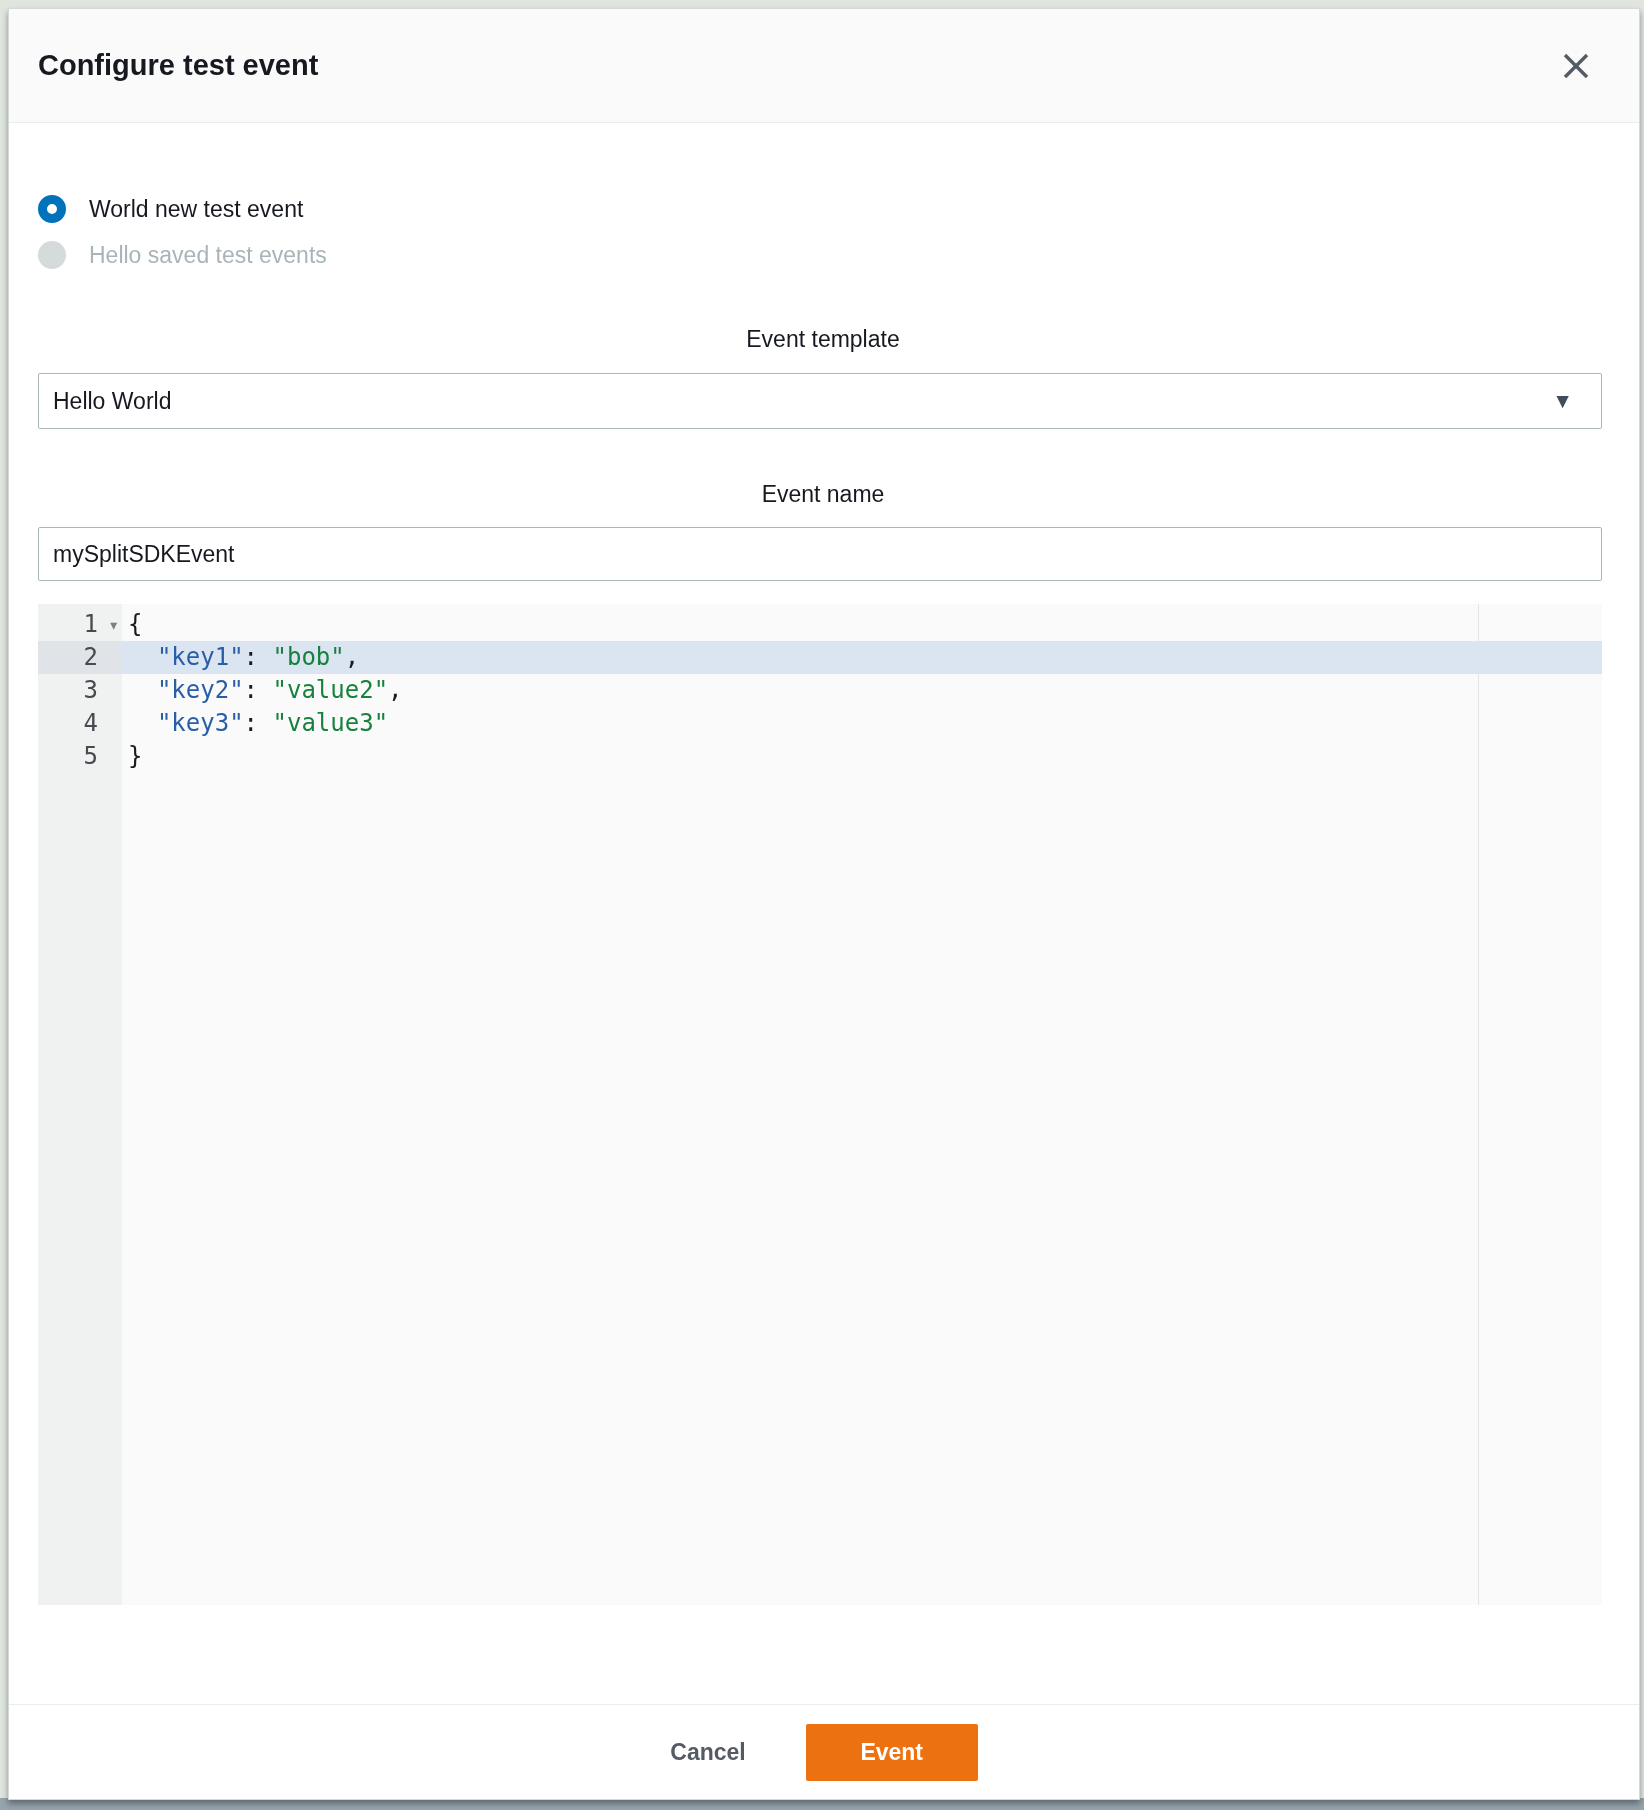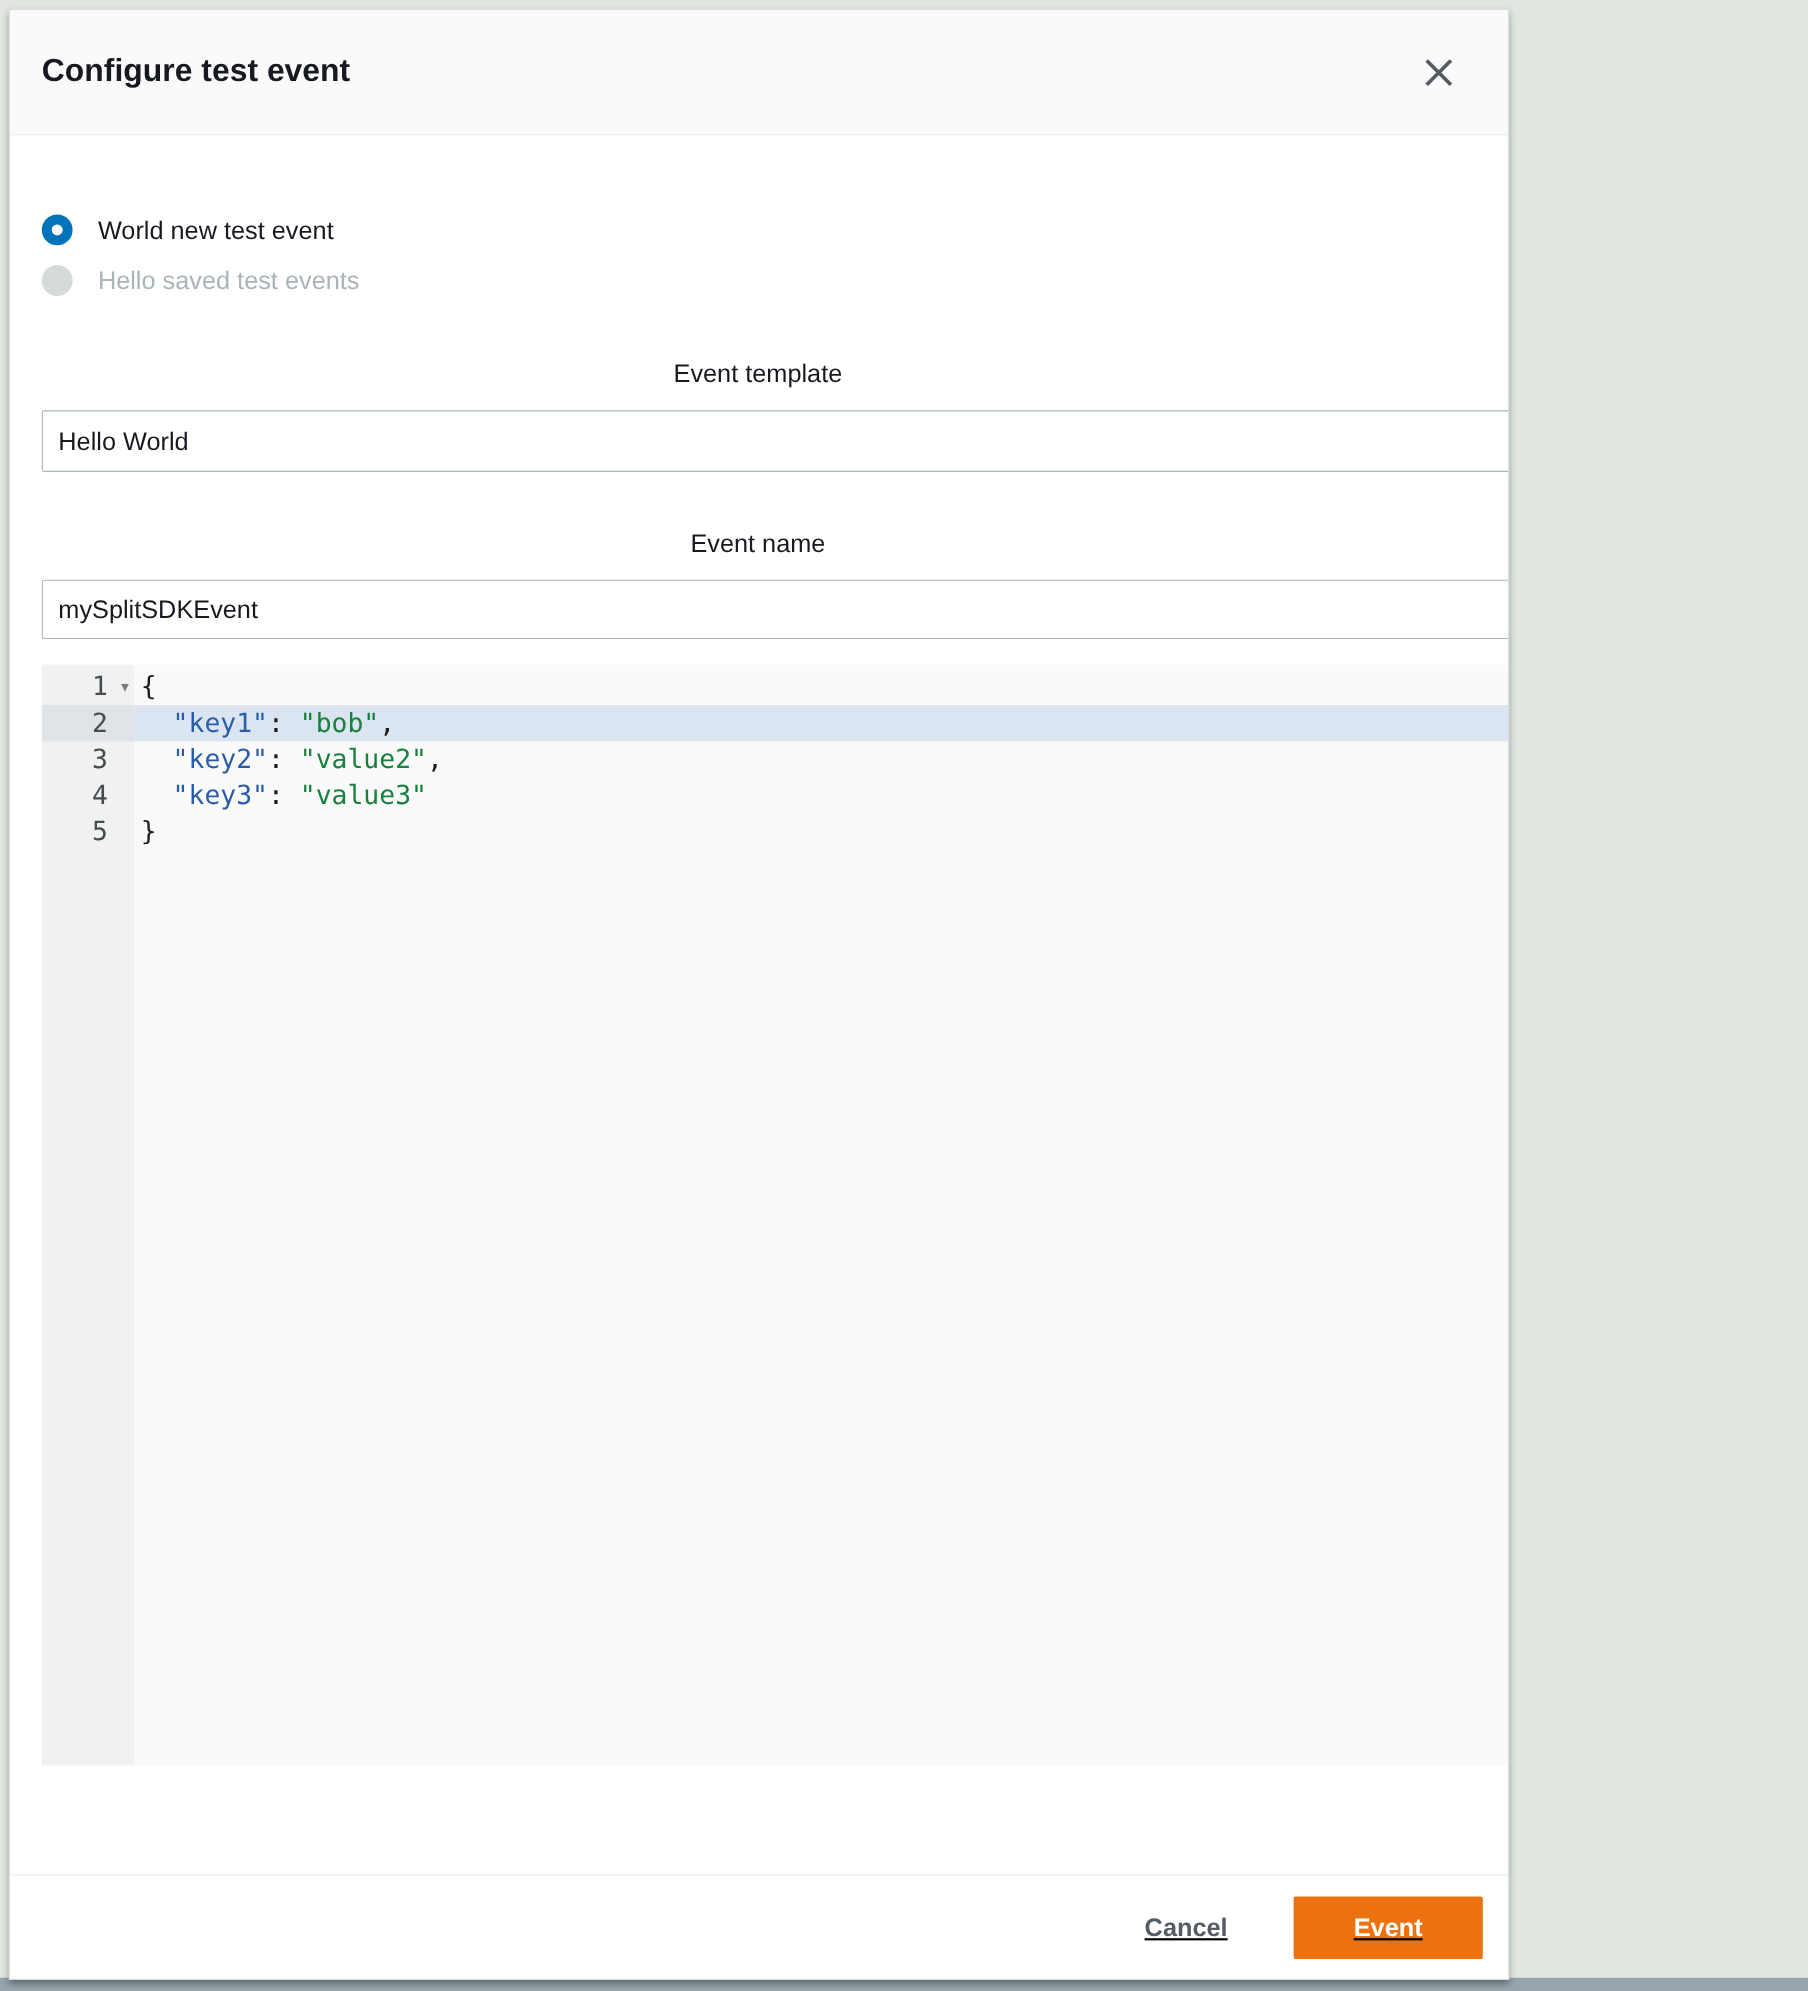--- a/index.html
+++ b/index.html
@@ -1,21 +1,21 @@
 <!DOCTYPE html>
 <html style="--accent-orange: #ec7211; --radio-blue: #0073bb; --json-key: #2a5da8; --json-string: #17813d; --active-line-bg: #dbe5f1; --active-gutter-bg: #e0e3e7; --header-bg: #fafafa; --editor-bg: #fafafa; --gutter-bg: #f0f1f1; --divider: #eaeded; --input-border: #aab7b8; --text-primary: #16191f; --text-secondary: #545b64; --disabled-radio: #d5dbdb; --disabled-text: #a9b4b8; --caret-color: #414d5c; --page-top-strip: #e0e6de; --page-bottom-strip: #98a4ab;"><head>
 <meta charset="utf-8">
 <style>
   html, body { margin:0; padding:0; width:1644px; height:1810px; overflow:hidden;
     font-family:"Liberation Sans", sans-serif; }
   .page { position:relative; width:1644px; height:1810px; background:var(--page-top-strip,#e0e6de); }
   .page-bottom { position:absolute; left:0; bottom:0; width:100%; height:12px;
     background:var(--page-bottom-strip,#98a4ab); }
 
-  .modal { position:absolute; left:8px; top:8px; width:1364px; height:1792px;
+  .modal { position:absolute; left:8px; top:8px; width:1632px; height:1792px;
     background:#ffffff; border:1px solid #d3d8da; box-sizing:border-box;
     box-shadow:0 4px 6px rgba(28,40,48,.45); display:flex; flex-direction:column; }
 
   .modal-header { height:114px; flex:none; background:var(--header-bg,#fafafa);
     border-bottom:1px solid var(--divider,#eaeded); display:flex; align-items:center;
     padding:0 44px 0 29px; box-sizing:border-box; }
   .modal-title { margin:0; font-size:29px; font-weight:bold; color:var(--text-primary,#16191f); }
   .close-btn { margin-left:auto; width:38px; height:38px; background:none; border:none;
     cursor:pointer; display:flex; align-items:center; justify-content:center; padding:0; }
 
@@ -54,22 +54,22 @@
     box-sizing:border-box; color:#474b50; position:relative; cursor:pointer; }
   .editor-row.active .gutter-cell { background:var(--active-gutter-bg,#e0e3e7); }
   .editor-row.active .code-cell { background:var(--active-line-bg,#dbe5f1); }
   .code-cell { flex:1; padding-left:6px; white-space:pre; color:#1b1b1b; }
   .fold-arrow { position:absolute; right:3px; top:0; font-size:18px; color:#7b7f84; }
   .tok-key { color:var(--json-key,#2a5da8); }
   .tok-string { color:var(--json-string,#17813d); }
   .tok-punct, .tok-plain { color:#1b1b1b; }
 
   .modal-footer { height:95px; flex:none; border-top:1px solid var(--divider,#eaeded);
-    display:flex; align-items:center; justify-content:flex-end; padding:0 23px;
-    box-sizing:border-box; background:#fff;text-decoration:underline; }
+    display:flex; align-items:center; justify-content:center; padding:0 49px;
+    box-sizing:border-box; background:#fff; }
   .btn-link { font-size:23px; font-weight:bold; color:var(--text-secondary,#545b64);
     background:none; border:none; margin-right:60px; cursor:pointer; font-family:inherit; padding:0; }
   .btn-primary { width:172px; height:57px; background:var(--accent-orange,#ec7211);
     color:#ffffff; font-size:23px; font-weight:bold; border:none; border-radius:2px;
     cursor:pointer; font-family:inherit; }
 </style>
 </head>
 <body>
 
 <div class="page">

